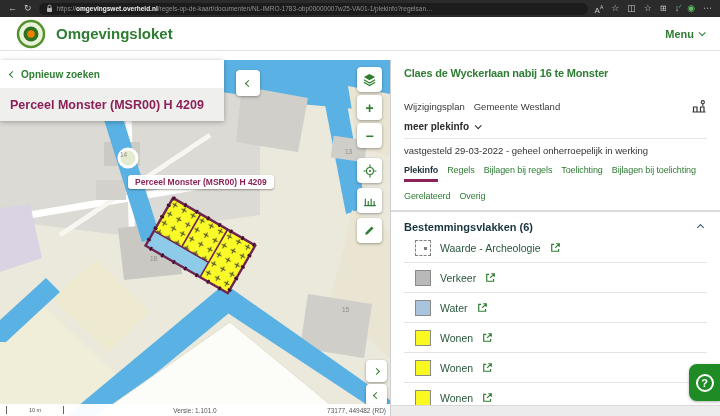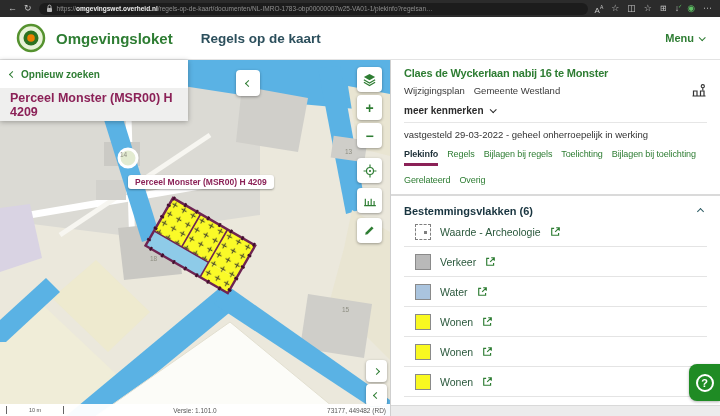--- a/index.html
+++ b/index.html
@@ -24,42 +24,42 @@
   #urlbar {
     flex:1; height:12px; background:#1c1c1c; border-radius:6px;
     display:flex; align-items:center; gap:4px; padding:0 7px; overflow:hidden; white-space:nowrap;
   }
   #urlbar .lock { flex:none; }
   #urlbar span { font-size:6.5px; }
   .url-dim { color:#8f8f8f; } .url-domain { color:#ececec; font-weight:bold; }
   #chrome .right-icons{ display:flex; gap:8px; align-items:center; }
   
   #siteheader {
-    position:absolute; left:0; top:17px; width:720px; height:43px; background:#fff;
+    position:absolute; left:0; top:17px; width:720px; height:34px; background:#fff;
     border-bottom:1px solid #e3e3e3; display:flex; align-items:center; padding:12px 16px;
   }
   .brand { color:#2e7d33; font-size:15px; font-weight:bold; margin-left:10px; }
   .navtitle { color:#2c4f5c; font-size:13.5px; font-weight:bold; margin-left:28px; }
   .menu { margin-left:auto; color:#2e7d33; font-size:11px; font-weight:bold; display:flex; align-items:center; gap:5px; cursor:pointer; }
   .chev { display:inline-block; width:5px; height:5px; border-right:1.7px solid currentColor; border-bottom:1.7px solid currentColor; }
   .chev.down{ transform:rotate(45deg) translateY(-1px); }
   .chev.up{ transform:rotate(-135deg); }
   .chev.left{ transform:rotate(135deg); }
   .chev.right{ transform:rotate(-45deg); }
   
   #map { position:absolute; left:0; top:60px; width:390px; height:356px; overflow:hidden; background:#ebe8dc; }
   .map-num { position:absolute; font-size:6.5px; color:#8e8e82; }
   #parcel-label {
     position:absolute; left:128px; top:175px; background:#fff; border-radius:3px;
     padding:2px 7px; color:#8b2157; font-weight:bold; font-size:8.5px;
     box-shadow:0 1px 2px rgba(0,0,0,.35); white-space:nowrap;
   }
   
   #searchpanel {
-    position:absolute; left:0; top:60px; width:188px; box-shadow:0 1px 5px rgba(0,0,0,.3);
+    position:absolute; left:0; top:60px; width:224px; box-shadow:0 1px 5px rgba(0,0,0,.3);
   }
   .sp-row1 { height:28px; background:#fff; display:flex; align-items:center; gap:6px; padding:0 10px;
     color:#2e7d33; font-size:10px; font-weight:bold; cursor:pointer; }
   .sp-row2 { height:33px; background:#efefee; display:flex; align-items:center; padding:0 10px;
     color:#8b2157; font-size:12.5px; font-weight:bold; }
   .sp-row3 { height:27px; background:#fff; display:flex; align-items:center; gap:7px; padding:0 12px;
     color:#2e7d33; font-size:9.5px; font-weight:bold; cursor:pointer; }
   #collapse-btn {
     position:absolute; left:236px; top:70px; width:24px; height:26px; background:#fff; border:none;
     border-radius:4px; box-shadow:0 1px 3px rgba(0,0,0,.35); color:#2e7d33; cursor:pointer;
@@ -84,21 +84,21 @@
   }
   #scalebar { margin-left:6px; width:58px; border-left:1px solid #666; border-right:1px solid #666; text-align:center; height:8px; line-height:8px; font-size:5.5px; }
   #version { position:absolute; left:0; right:0; text-align:center; font-size:6.5px; }
   #coords { margin-left:auto; margin-right:4px; font-size:6.5px; z-index:1; background:rgba(255,255,255,.9); }
   
   #panel {
     position:absolute; left:390px; top:60px; width:330px; height:356px; background:#fff;
     border-left:1px solid #cfcfcf; padding:7px 13px 0 13px;
   }
   #panel h1 { color:#2e7d33; font-size:11px; letter-spacing:-0.2px; white-space:nowrap; }
-  .meta { display:flex; align-items:center; font-size:9.5px; color:#3a3a3a; margin-top:4px;text-align:right; }
+  .meta { display:flex; align-items:center; font-size:9.5px; color:#3a3a3a; margin-top:20px;text-align:right; }
   .meta .doctype { margin-right:9px; }
   .meta .authicon { margin-left:auto; }
   .morelink { margin-top:7px; display:flex; align-items:center; gap:6px; font-size:10px; color:#2b2b2b; font-weight:bold; cursor:pointer; }
   .statusline { margin-top:6px; border-top:1px solid #e6e6e6; padding-top:6px; font-size:9.5px; color:#333; }
   .tabs { display:flex; gap:9px; margin-top:9px; font-size:9px; letter-spacing:-0.1px; }
   .tab { color:#2e7d33; padding-bottom:4px; cursor:pointer; white-space:nowrap; }
   .tab.active { color:#1d3038; font-weight:bold; border-bottom:3px solid #8b2157; }
   .tabs.row2 { }
   .tabdivider { border-bottom:2px solid #dadada; margin:5px -13px 0 -13px; }
   .sectionhead { margin-top:9px; display:flex; align-items:center; font-size:11px; font-weight:bold; color:#18343f;gap:28px; }
@@ -149,21 +149,20 @@
     </div>
   </div>
 
   <div id="siteheader">
     <svg width="30" height="30" viewBox="0 0 30 30">
       <circle cx="15" cy="15" r="13" fill="#e8f2d8" stroke="#55922f" stroke-width="2.5"></circle>
       <circle cx="15" cy="15" r="7.5" fill="#2c7220"></circle>
       <circle cx="15" cy="15" r="3.8" fill="#ee7f00"></circle>
     </svg>
     <span class="brand">Omgevingsloket</span>
-    <span class="navtitle">Regels op de kaart</span>
     <span class="menu">
       <span>Menu</span>
         <span class="chev down"></span>
     </span>
   </div>
 
   <div id="map">
     <svg width="390" height="356" viewBox="0 0 390 356">
       <defs>
         <pattern id="xh" width="10.5" height="10.5" patternUnits="userSpaceOnUse">
@@ -266,21 +265,21 @@
     <div class="meta">
       <span class="doctype">Wijzigingsplan</span>
       <span>Gemeente Westland</span>
       <svg class="authicon" width="15" height="15" viewBox="0 0 15 15">
         <path d="M1.5,13 V8 H5 V13 M8.5,13 V8 H12 V13 M0.5,13 H13.5" fill="none" stroke="#333" stroke-width="1.2"></path>
         <circle cx="10.8" cy="3.2" r="1.6" fill="none" stroke="#333" stroke-width="1.1"></circle>
         <path d="M10.8,4.8 V7.4" stroke="#333" stroke-width="1.1"></path>
       </svg>
     </div>
     <div class="morelink">
-      <span>meer kenmerken</span>
+      <span>meer plekinfo</span>
         <span class="chev down"></span>
     </div>
     <div class="statusline">vastgesteld 29-03-2022 - geheel onherroepelijk in werking</div>
 
     <div class="tabs">
       <span class="tab active">Plekinfo</span>
       <span class="tab">Regels</span>
       <span class="tab">Bijlagen bij regels</span>
       <span class="tab">Toelichting</span>
       <span class="tab">Bijlagen bij toelichting</span>

